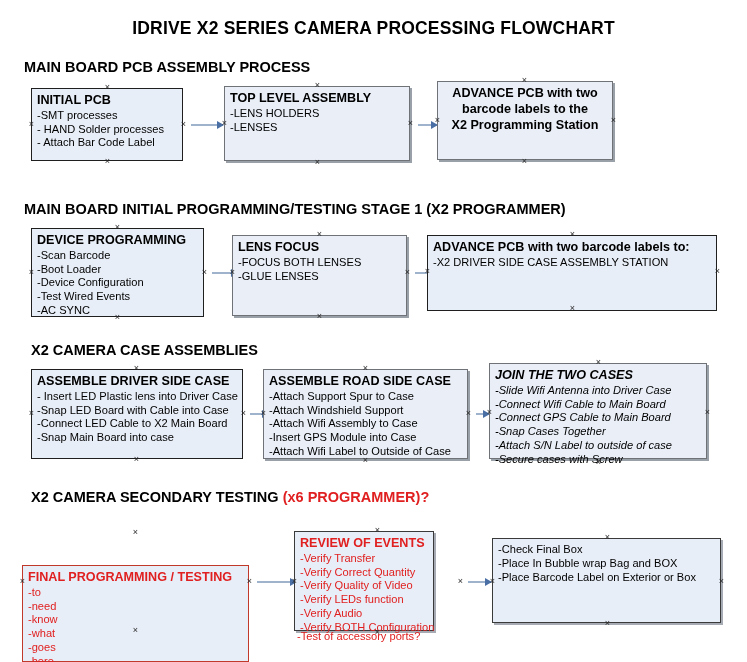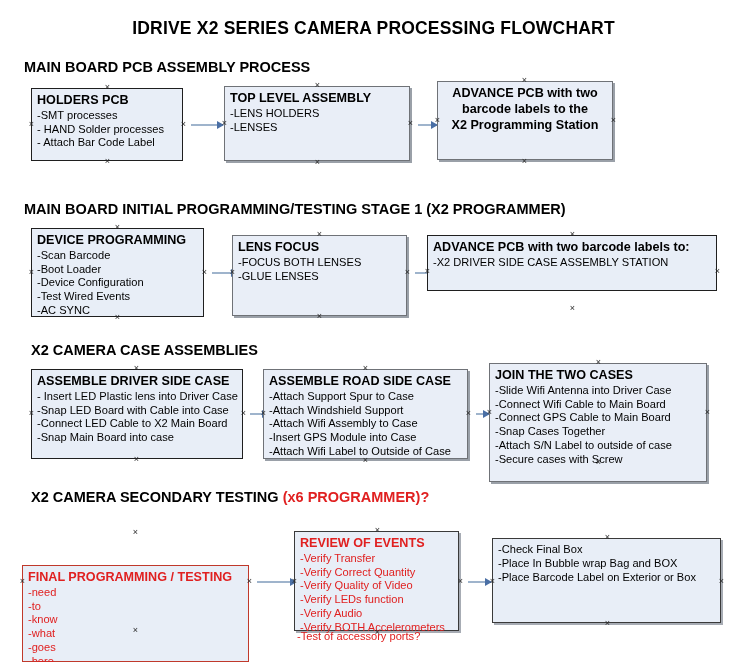--- a/index.html
+++ b/index.html
@@ -75,21 +75,21 @@
 
 <div class="canvas">
 
   <div class="title">IDRIVE X2  SERIES CAMERA PROCESSING FLOWCHART</div>
 
   <div class="section-head" style="left:24px;top:59px;">
     <span>MAIN BOARD PCB ASSEMBLY PROCESS</span>
   </div>
 
   <div class="node" style="left:31px;top:88px;width:152px;height:73px;">
-    <div class="head">HOLDERS PCB</div>
+    <div class="head">INITIAL PCB</div>
     <div class="line">-SMT processes</div>
     <div class="line">- HAND Solder processes</div>
     <div class="line">- Attach Bar Code Label</div>
   </div>
   <div class="handle" style="left:104px;top:84px;"></div>
   <div class="handle" style="left:104px;top:158px;"></div>
   <div class="handle" style="left:28px;top:121px;"></div>
   <div class="handle" style="left:180px;top:121px;"></div>
 
   <div class="arrow" style="left:191px;top:124px;width:32px;"></div>
@@ -140,21 +140,21 @@
     <div class="line">-FOCUS BOTH LENSES</div>
     <div class="line">-GLUE LENSES</div>
   </div>
   <div class="handle" style="left:316px;top:231px;"></div>
   <div class="handle" style="left:316px;top:313px;"></div>
   <div class="handle" style="left:229px;top:269px;"></div>
   <div class="handle" style="left:404px;top:269px;"></div>
 
   <div class="arrow" style="left:415px;top:272px;width:19px;"></div>
 
-  <div class="node" style="left:427px;top:235px;width:290px;height:56px;">
+  <div class="node" style="left:427px;top:235px;width:290px;height:76px;">
     <div class="head">ADVANCE PCB with two barcode labels to:</div>
     <div class="line">-X2 DRIVER  SIDE  CASE  ASSEMBLY STATION</div>
   </div>
   <div class="handle" style="left:569px;top:231px;"></div>
   <div class="handle" style="left:569px;top:305px;"></div>
   <div class="handle" style="left:424px;top:268px;"></div>
   <div class="handle" style="left:714px;top:268px;"></div>
 
   <div class="section-head" style="left:31px;top:342px;">
     <span>X2 CAMERA CASE ASSEMBLIES</span>
@@ -182,62 +182,62 @@
     <div class="line">-Insert GPS Module into Case</div>
     <div class="line">-Attach Wifi Label to Outside of Case</div>
   </div>
   <div class="handle" style="left:362px;top:365px;"></div>
   <div class="handle" style="left:362px;top:457px;"></div>
   <div class="handle" style="left:260px;top:410px;"></div>
   <div class="handle" style="left:465px;top:410px;"></div>
 
   <div class="arrow" style="left:476px;top:413px;width:13px;"></div>
 
-  <div class="node shadow" style="left:489px;top:363px;width:218px;height:119px;">
+  <div class="node shadow" style="left:489px;top:363px;width:218px;height:96px;font-style:italic;">
     <div class="head">JOIN THE TWO CASES</div>
     <div class="line">-Slide Wifi Antenna into Driver Case</div>
     <div class="line">-Connect Wifi Cable to Main Board</div>
     <div class="line">-Connect GPS Cable to Main Board</div>
     <div class="line">-Snap Cases Together</div>
     <div class="line">-Attach S/N Label to outside of case</div>
     <div class="line">-Secure cases with Screw</div>
   </div>
   <div class="handle" style="left:595px;top:359px;"></div>
   <div class="handle" style="left:595px;top:459px;"></div>
   <div class="handle" style="left:486px;top:409px;"></div>
   <div class="handle" style="left:704px;top:409px;"></div>
 
   <div class="section-head" style="left:31px;top:489px;text-align:center;">
     <span>X2 CAMERA SECONDARY TESTING </span><span class="accent">(x6 PROGRAMMER)?</span>
   </div>
 
   <div class="node red redborder" style="left:22px;top:533px;width:227px;height:97px;">
     <div class="head">FINAL PROGRAMMING / TESTING</div>
+    <div class="line">-to</div>
     <div class="line">-need</div>
-    <div class="line">-to</div>
     <div class="line">-know</div>
     <div class="line">-what</div>
     <div class="line">-goes</div>
     <div class="line">-here</div>
   </div>
   <div class="handle" style="left:132px;top:529px;"></div>
   <div class="handle" style="left:132px;top:627px;"></div>
   <div class="handle" style="left:19px;top:578px;"></div>
   <div class="handle" style="left:246px;top:578px;"></div>
 
   <div class="arrow" style="left:257px;top:581px;width:39px;"></div>
 
-  <div class="node red graybox" style="left:294px;top:531px;width:165px;height:100px;">
+  <div class="node red graybox" style="left:294px;top:531px;width:140px;height:100px;">
     <div class="head">REVIEW OF EVENTS</div>
     <div class="line">-Verify Transfer</div>
     <div class="line">-Verify Correct Quantity</div>
     <div class="line">-Verify Quality of Video</div>
     <div class="line">-Verify LEDs function</div>
     <div class="line">-Verify Audio</div>
-    <div class="line">-Verify BOTH Accelerometers</div>
+    <div class="line">-Verify BOTH Configuration</div>
   </div>
   <div class="overflow-line" style="left:297px;top:630px;">-Test of accessory ports?</div>
   <div class="handle" style="left:374px;top:527px;"></div>
   <div class="handle" style="left:374px;top:629px;"></div>
   <div class="handle" style="left:291px;top:578px;"></div>
   <div class="handle" style="left:457px;top:578px;"></div>
 
   <div class="arrow" style="left:468px;top:581px;width:23px;"></div>
 
   <div class="node graybox" style="left:492px;top:538px;width:229px;height:85px;">

